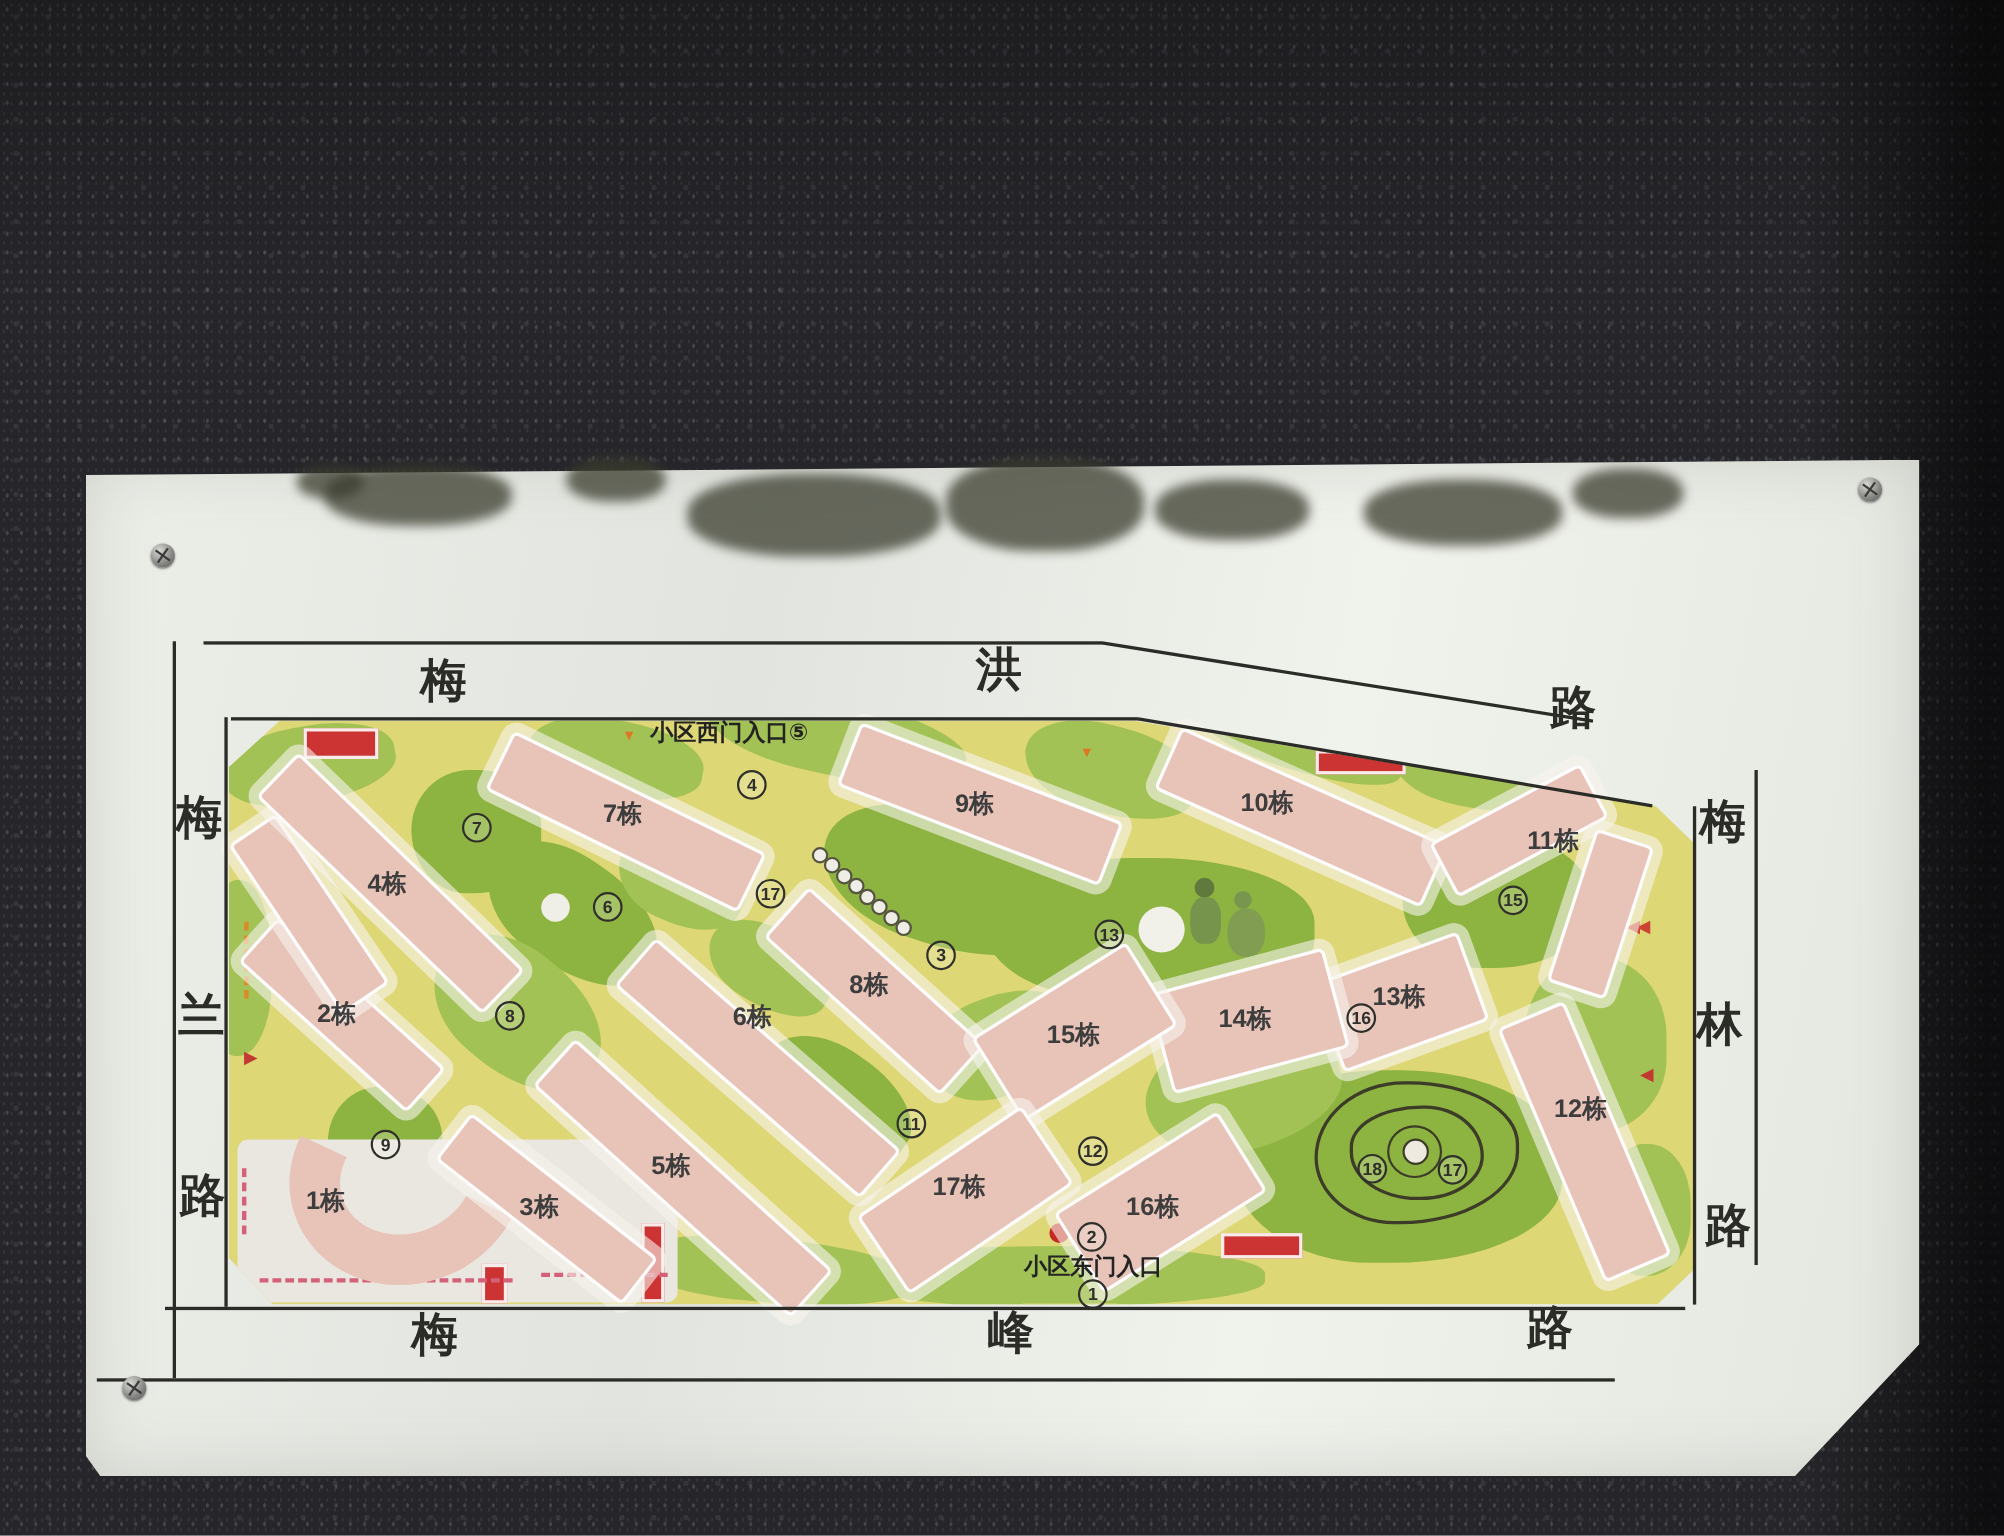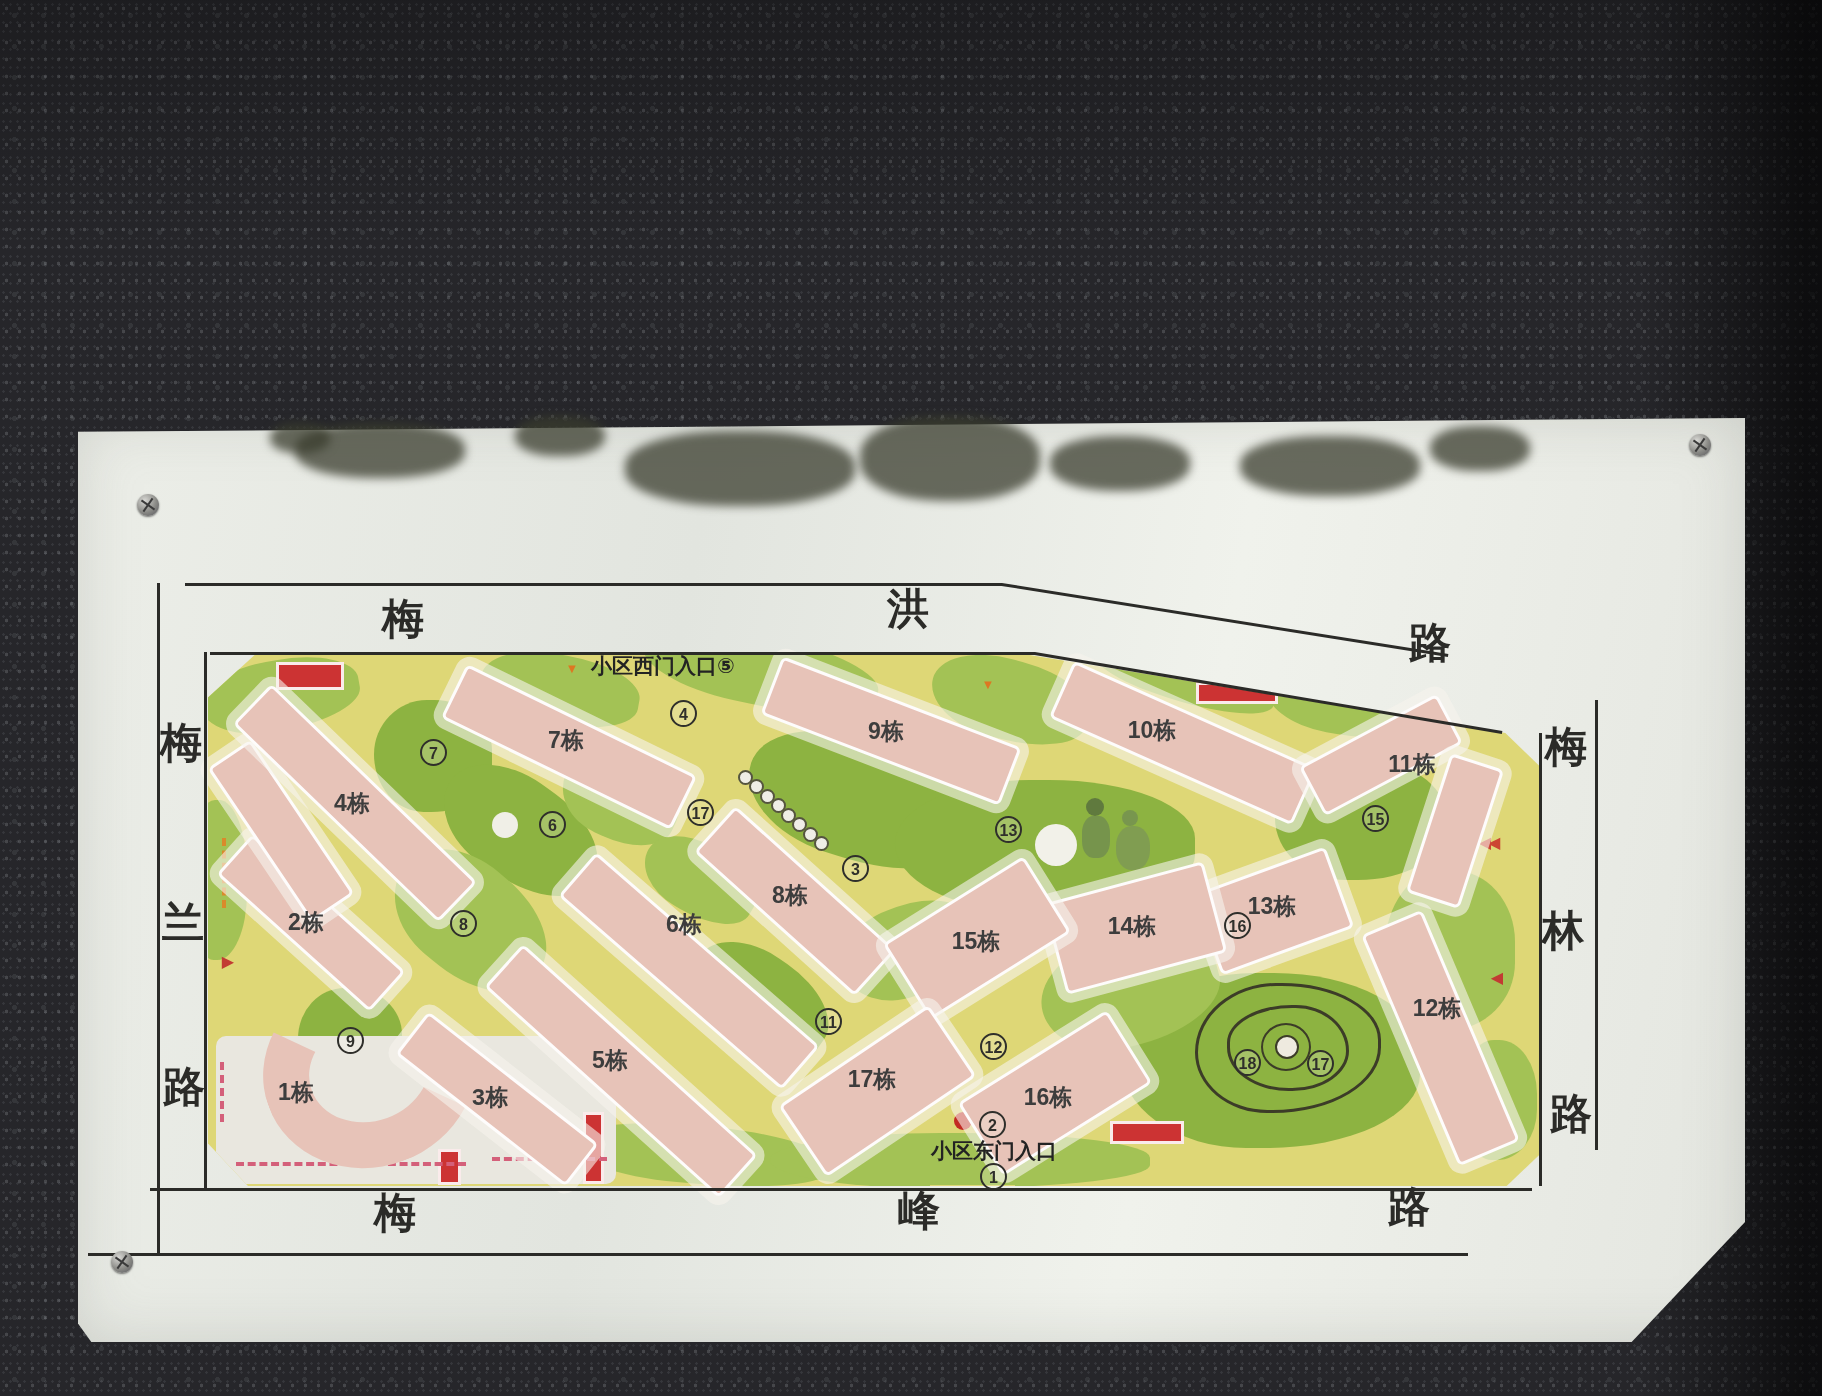--- a/index.html
+++ b/index.html
@@ -194,21 +194,21 @@
       <div class="marker" style="left: 979px; top: 1111px;">2</div>
       <div class="marker" style="left: 842px; top: 855px;">3</div>
       <div class="marker" style="left: 670px; top: 700px;">4</div>
       <div class="marker" style="left: 539px; top: 811px;">6</div>
       <div class="marker" style="left: 420px; top: 739px;">7</div>
       <div class="marker" style="left: 450px; top: 910px;">8</div>
       <div class="marker" style="left: 337px; top: 1027px;">9</div>
       <div class="marker" style="left: 687px; top: 799px;">17</div>
       <div class="marker" style="left: 815px; top: 1008px; text-align: center;">11</div>
       <div class="marker" style="left: 980px; top: 1033px;">12</div>
-      <div class="marker" style="left: 995px; top: 816px;">13</div>
+      <div class="marker" style="left: 995px; top: 836px;">13</div>
       <div class="marker" style="left: 1362px; top: 805px;">15</div>
       <div class="marker" style="left: 1224px; top: 912px;">16</div>
       <div class="marker" style="left: 1307px; top: 1050px;">17</div>
       <div class="marker" style="left: 1234px; top: 1049px;">18</div>
       <div class="ent-label" style="left: 663px; top: 666px;">小区西门入口⑤</div>
       <div class="ent-label" style="left: 994px; top: 1151px;">小区东门入口</div>
       <div class="line" style="left: 185px; top: 583px; width: 817px; height: 3px; transform-origin: 0px 0px; transform: rotate(0deg);"></div>
       <div class="line" style="left: 1002px; top: 583px; width: 451.616px; height: 3px; transform-origin: 0px 0px; transform: rotate(9.04518deg);"></div>
       <div class="line" style="left: 210px; top: 652px; width: 825px; height: 3px; transform-origin: 0px 0px; transform: rotate(0deg);"></div>
       <div class="line" style="left: 1035px; top: 652px; width: 473.635px; height: 3px; transform-origin: 0px 0px; transform: rotate(9.60153deg);"></div>

